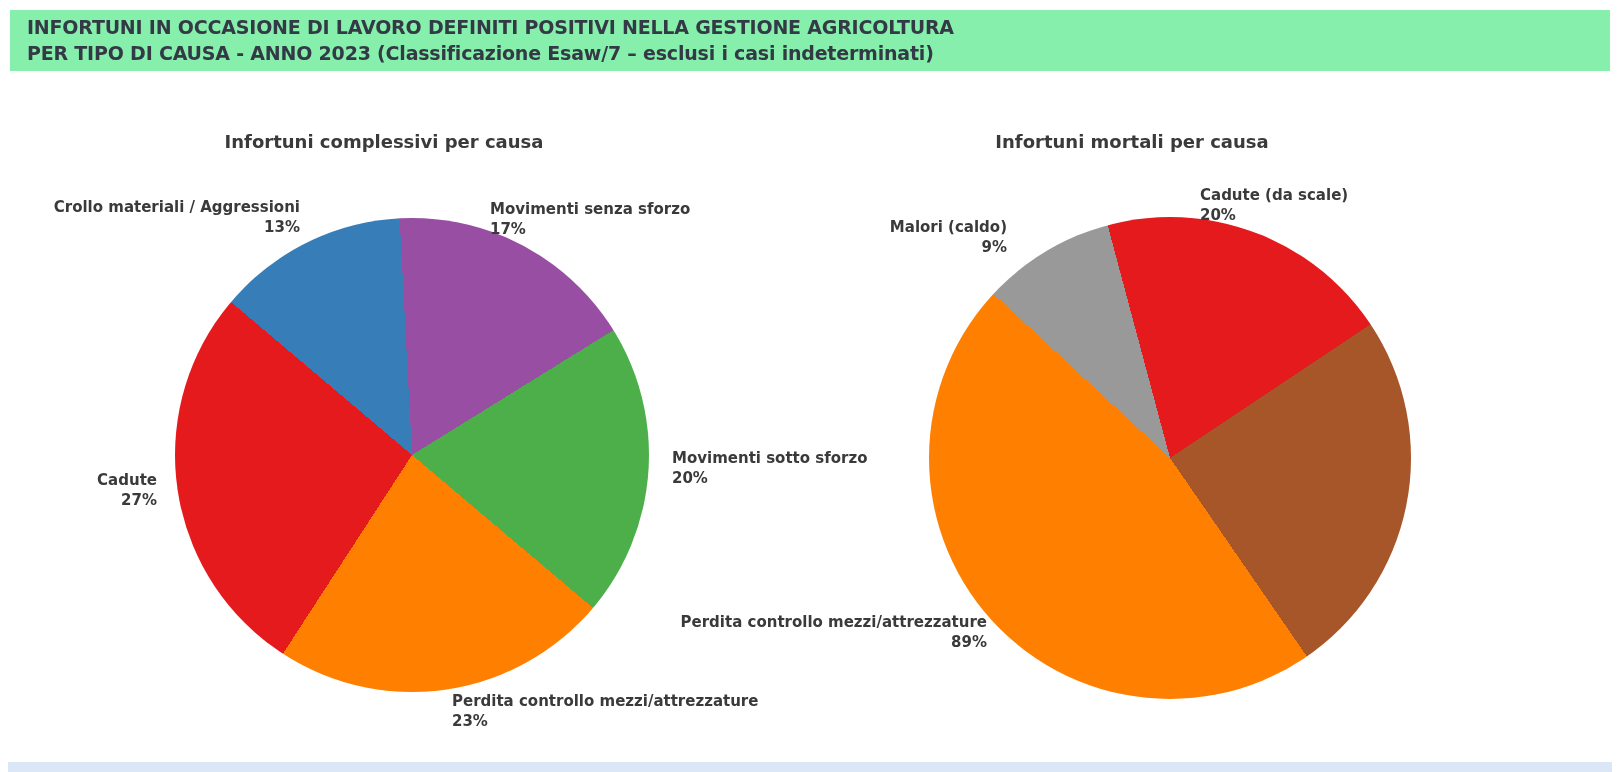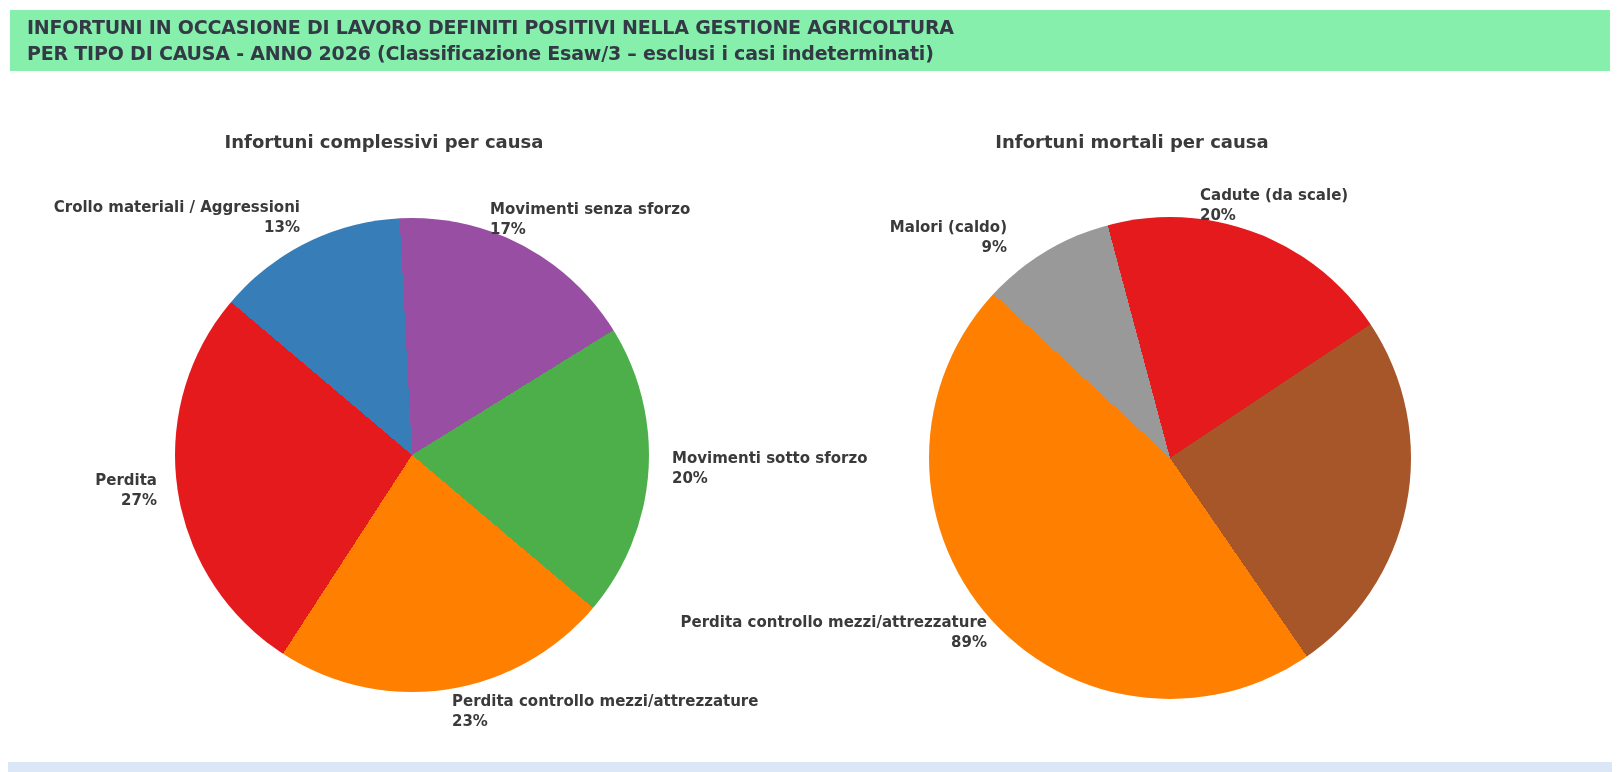--- a/index.html
+++ b/index.html
@@ -47,21 +47,21 @@
   #title-left  { left: 384px;  top: 131px; }
   #title-right { left: 1132px; top: 131px; }
 </style>
 </head>
 <body>
 
 <div class="stage">
 
   <div class="band top" style="background: #86efac;">
     <div class="line" style="color: rgb(51, 58, 69);">INFORTUNI IN OCCASIONE DI LAVORO DEFINITI POSITIVI NELLA GESTIONE AGRICOLTURA</div>
-    <div class="line" style="color: rgb(51, 58, 69);">PER TIPO DI CAUSA - ANNO 2026 (Classificazione Esaw/3 – esclusi i casi indeterminati)</div>
+    <div class="line" style="color: rgb(51, 58, 69);">PER TIPO DI CAUSA - ANNO 2023 (Classificazione Esaw/7 – esclusi i casi indeterminati)</div>
   </div>
 
   <div class="chart-title" id="title-right">Infortuni mortali per causa</div>
   <div class="chart-title" id="title-left">Infortuni complessivi per causa</div>
 
   <div class="pie left" style="background: conic-gradient(from -3deg, rgb(152, 78, 163) 0deg, rgb(152, 78, 163) 61.2deg, rgb(77, 175, 74) 61.2deg, rgb(77, 175, 74) 133.2deg, rgb(255, 127, 0) 133.2deg, rgb(255, 127, 0) 216deg, rgb(228, 26, 28) 216deg, rgb(228, 26, 28) 313.2deg, rgb(55, 126, 184) 313.2deg, rgb(55, 126, 184) 360deg);"></div>
   <div class="pie right" style="background: conic-gradient(from -15deg, rgb(228, 26, 28) 0deg, rgb(228, 26, 28) 71.29deg, rgb(166, 86, 40) 71.29deg, rgb(166, 86, 40) 160.4deg, rgb(255, 127, 0) 160.4deg, rgb(255, 127, 0) 327.92deg, rgb(153, 153, 153) 327.92deg, rgb(153, 153, 153) 360deg);"></div>
 
   <div class="callout r" id="co-crollo">
     <div>Crollo materiali / Aggressioni</div>
@@ -73,21 +73,21 @@
   </div>
   <div class="callout" id="co-sotto">
     <div>Movimenti sotto sforzo</div>
     <div>20%</div>
   </div>
   <div class="callout" id="co-perd23">
     <div>Perdita controllo mezzi/attrezzature</div>
     <div>23%</div>
   </div>
   <div class="callout r" id="co-cadute">
-    <div>Perdita</div>
+    <div>Cadute</div>
     <div>27%</div>
   </div>
 
   <div class="callout r" id="co-malori">
     <div>Malori (caldo)</div>
     <div>9%</div>
   </div>
   <div class="callout" id="co-scale">
     <div>Cadute (da scale)</div>
     <div>20%</div>

